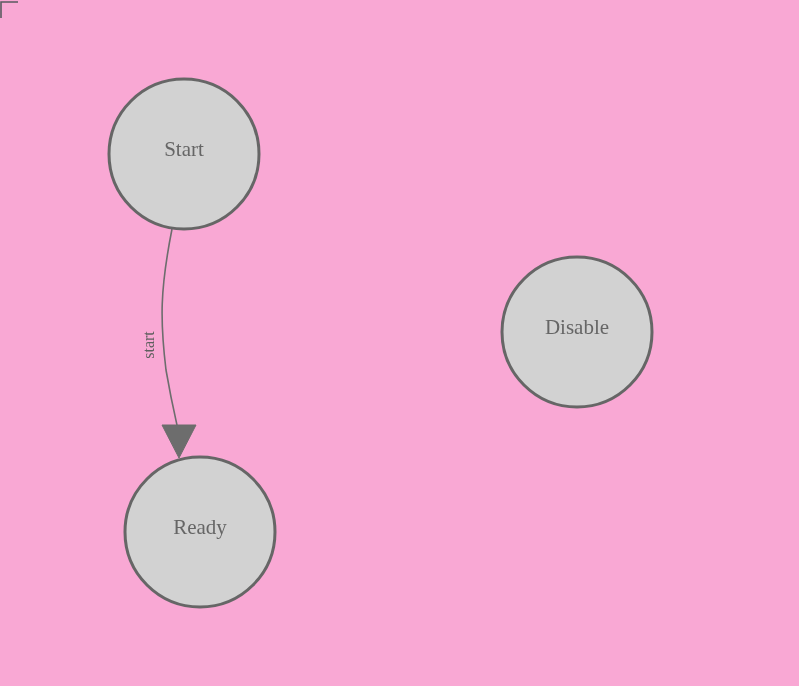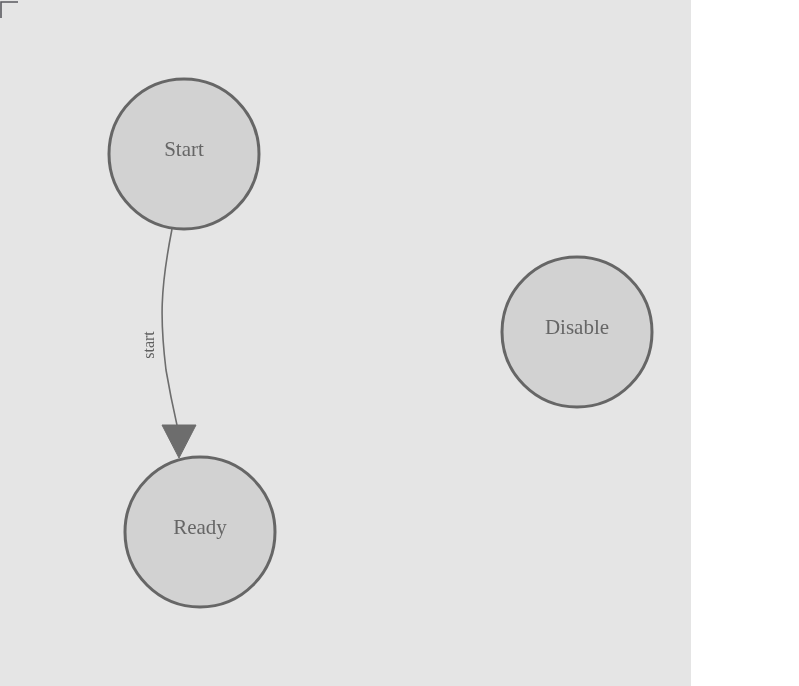--- a/index.html
+++ b/index.html
@@ -6,23 +6,23 @@
   html, body {
     margin: 0;
     padding: 0;
     background: #ffffff;
   }
   body {
     font-family: "Liberation Serif", "DejaVu Serif", serif;
   }
   #canvas-root {
     position: relative;
-    width: 691px;
+    width: 799px;
     height: 686px;
-    background: #e5e5e5;
+    background: #f9a8d4;
     overflow: hidden;
   }
   #diagram-svg {
     position: absolute;
     top: 0;
     left: 0;
     width: 799px;
     height: 686px;
     display: block;
   }

